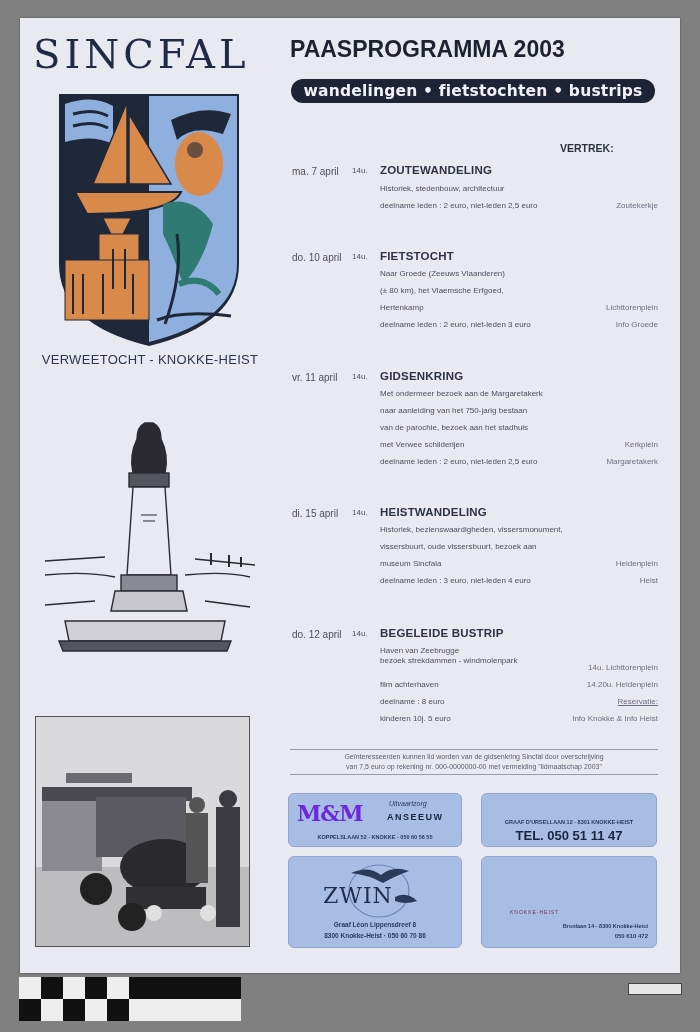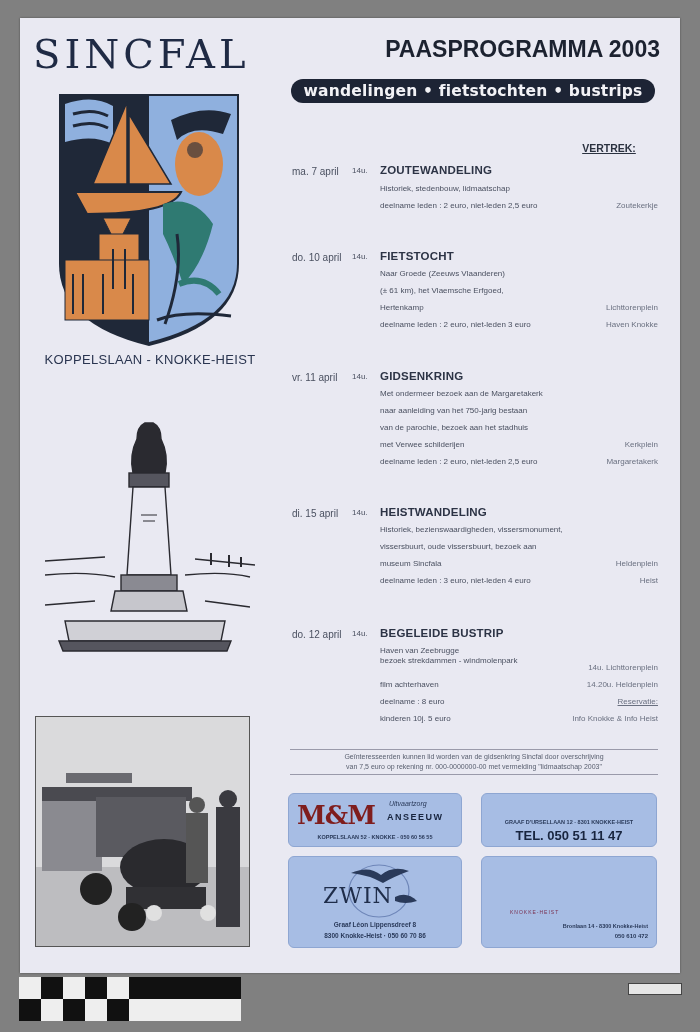--- a/index.html
+++ b/index.html
@@ -33,31 +33,31 @@
   .monument {
     position: absolute; left: 45px; top: 415px; width: 210px; height: 255px;
   }
   .photo {
     position: absolute; left: 35px; top: 716px; width: 213px; height: 229px;
     border: 1px solid #555; background: #d6d6d8; overflow: hidden;
   }
   
   .title {
     position: absolute; left: 290px; top: 36px; width: 370px;
-    text-align: right; font-weight: bold; font-size: 23px; color: #1c2230;
+    text-align: left; font-weight: bold; font-size: 23px; color: #1c2230;
   }
   .pill {
     position: absolute; left: 291px; top: 79px; width: 364px; height: 24px;
     background: #1d2435; color: #f2f2f6; border-radius: 12px;
     font-family: "DejaVu Sans", sans-serif; font-weight: bold; font-size: 15.5px;
     text-align: center; line-height: 24px; letter-spacing: 0.2px;
   }
   .vertrek {
-    position: absolute; left: 560px; top: 142px; width: 98px; text-align: center;
-    font-size: 10.5px; font-weight: bold; color: #2b3240; text-decoration: underline;
+    position: absolute; left: 560px; top: 142px; width: 98px; text-align: left;
+    font-size: 10.5px; font-weight: bold; color: #2b3240;
   }
   .event { position: absolute; left: 290px; width: 370px; color: #3a4050; }
   .event .date { position: absolute; left: 2px; top: 2px; width: 60px; font-size: 10px; color: #4a5060; }
   .event .time { position: absolute; left: 62px; top: 2px; font-size: 8px; color: #4a5060; }
   .event .name { position: absolute; left: 90px; top: 0; font-size: 11.5px; font-weight: bold; color: #2c3345; letter-spacing: 0.2px; }
   .event .line { position: absolute; left: 90px; font-size: 8px; color: #4a5060; white-space: nowrap; }
   .event .right { position: absolute; right: 2px; font-size: 8px; color: #6a7080; white-space: nowrap; text-align: right; }
   .event .underline { text-decoration: underline; }
   .note {
     position: absolute; left: 290px; top: 749px; width: 368px; height: 22px;
@@ -95,21 +95,21 @@
   <path d="M110 120 Q140 110 160 140 Q150 180 130 200 Q120 170 110 150 Z" fill="#2f7a72"></path>
   <path d="M124 150 Q130 190 112 240" stroke="#1f2838" stroke-width="3" fill="none"></path>
   <path d="M126 200 Q150 190 166 210" stroke="#2f7a72" stroke-width="6" fill="none"></path>
   <path d="M50 134 L58 150 L58 176 L70 176 L70 150 L78 134 Z" fill="#d9894a" stroke="#1f2838"></path>
   <rect x="46" y="150" width="40" height="60" fill="#d9894a" stroke="#1f2838"></rect>
   <rect x="12" y="176" width="84" height="60" fill="#d9894a" stroke="#1f2838"></rect>
   <path d="M20 190 L20 230 M30 190 L30 230 M60 165 L60 205 M72 165 L72 205 M50 190 L50 230 M80 190 L80 230" stroke="#1f2838" stroke-width="2"></path>
   <path d="M104 236 Q130 226 178 232" stroke="#1f2838" stroke-width="3" fill="none"></path>
 </svg>
 
-<div class="subtitle">KOPPELSLAAN - KNOKKE-HEIST</div>
+<div class="subtitle">VERWEETOCHT - KNOKKE-HEIST</div>
 
 <svg class="monument" viewBox="0 0 210 255">
   <g stroke="#2a2a30" fill="none" stroke-width="1.4">
     <path d="M100 8 Q92 12 92 24 Q84 40 88 58 L120 58 Q124 40 116 24 Q116 12 108 8 Z" fill="#2a2a30"></path>
     <rect x="84" y="58" width="40" height="14" fill="#55555e"></rect>
     <path d="M88 72 L82 160 L126 160 L120 72 Z" fill="#e9e9f2"></path>
     <rect x="76" y="160" width="56" height="16" fill="#8a8a92"></rect>
     <path d="M70 176 L66 196 L142 196 L138 176 Z" fill="#c6c6cc"></path>
     <path d="M20 206 L180 206 L176 226 L24 226 Z" fill="#d0d0d6"></path>
     <path d="M14 226 L186 226 L182 236 L18 236 Z" fill="#55555e"></path>
@@ -141,35 +141,35 @@
 </div>
 
 <div class="title">PAASPROGRAMMA 2003</div>
 <div class="pill">wandelingen • fietstochten • bustrips</div>
 <div class="vertrek">VERTREK:</div>
 
 <div class="event" style="top:164px;height:50px;">
   <span class="date">ma. 7 april</span>
   <span class="time">14u.</span>
   <span class="name">ZOUTEWANDELING</span>
-  <span class="line" style="top:20px">Historiek, stedenbouw, lidmaatschap</span>
+  <span class="line" style="top:20px">Historiek, stedenbouw, architectuur</span>
   <span class="line" style="top:37px">deelname leden : 2 euro, niet-leden 2,5 euro</span>
   <span class="right" style="top:37px">Zoutekerkje</span>
 </div>
 
 <div class="event" style="top:250px;height:85px;">
   <span class="date">do. 10 april</span>
   <span class="time">14u.</span>
   <span class="name">FIETSTOCHT</span>
   <span class="line" style="top:19px">Naar Groede (Zeeuws Vlaanderen)</span>
-  <span class="line" style="top:36px">(± 61 km), het Vlaemsche Erfgoed,</span>
+  <span class="line" style="top:36px">(± 80 km), het Vlaemsche Erfgoed,</span>
   <span class="line" style="top:53px">Hertenkamp</span>
   <span class="right" style="top:53px">Lichttorenplein</span>
   <span class="line" style="top:70px">deelname leden : 2 euro, niet-leden 3 euro</span>
-  <span class="right" style="top:70px">Haven Knokke</span>
+  <span class="right" style="top:70px">Info Groede</span>
 </div>
 
 <div class="event" style="top:370px;height:100px;">
   <span class="date">vr. 11 april</span>
   <span class="time">14u.</span>
   <span class="name">GIDSENKRING</span>
   <span class="line" style="top:19px">Met ondermeer bezoek aan de Margaretakerk</span>
   <span class="line" style="top:36px">naar aanleiding van het 750-jarig bestaan</span>
   <span class="line" style="top:53px">van de parochie, bezoek aan het stadhuis</span>
   <span class="line" style="top:70px">met Verwee schilderijen</span>
@@ -204,21 +204,21 @@
   <span class="line" style="top:87px">kinderen 10j. 5 euro</span>
   <span class="right" style="top:87px">Info Knokke &amp; Info Heist</span>
 </div>
 
 <div class="note">
   <div>Geïnteresseerden kunnen lid worden van de gidsenkring Sincfal door overschrijving</div>
   <div>van 7,5 euro op rekening nr. 000-0000000-00 met vermelding "lidmaatschap 2003"</div>
 </div>
 
 <div class="ad" style="left:288px;top:793px;width:172px;height:52px;">
-  <div style="position:absolute;left:8px;top:6px;font-family:'DejaVu Serif',serif;font-weight:bold;font-size:26px;letter-spacing:-1px;color:#7f1d1d;">M&amp;M</div>
+  <div style="position:absolute;left:8px;top:6px;font-family:'DejaVu Serif',serif;font-weight:bold;font-size:22px;letter-spacing:-1px;color:#6d28d9;">M&amp;M</div>
   <div style="position:absolute;left:100px;top:6px;font-size:7px;color:#2a3a5a;font-style:italic;">Uitvaartzorg</div>
   <div style="position:absolute;left:98px;top:18px;font-size:9px;font-weight:bold;letter-spacing:1.5px;color:#18253f;">ANSEEUW</div>
   <div class="small" style="position:absolute;left:0;right:0;top:40px;font-size:5.5px;">KOPPELSLAAN 52 - KNOKKE - 050 60 56 55</div>
 </div>
 
 <div class="ad" style="left:481px;top:793px;width:174px;height:52px;">
   <div class="small" style="position:absolute;left:0;right:0;top:25px;font-size:5.5px;">GRAAF D'URSELLAAN 12 - 8301 KNOKKE-HEIST</div>
   <div style="position:absolute;left:0;right:0;top:34px;font-weight:bold;font-size:13px;color:#18253f;">TEL. 050 51 11 47</div>
 </div>
 

